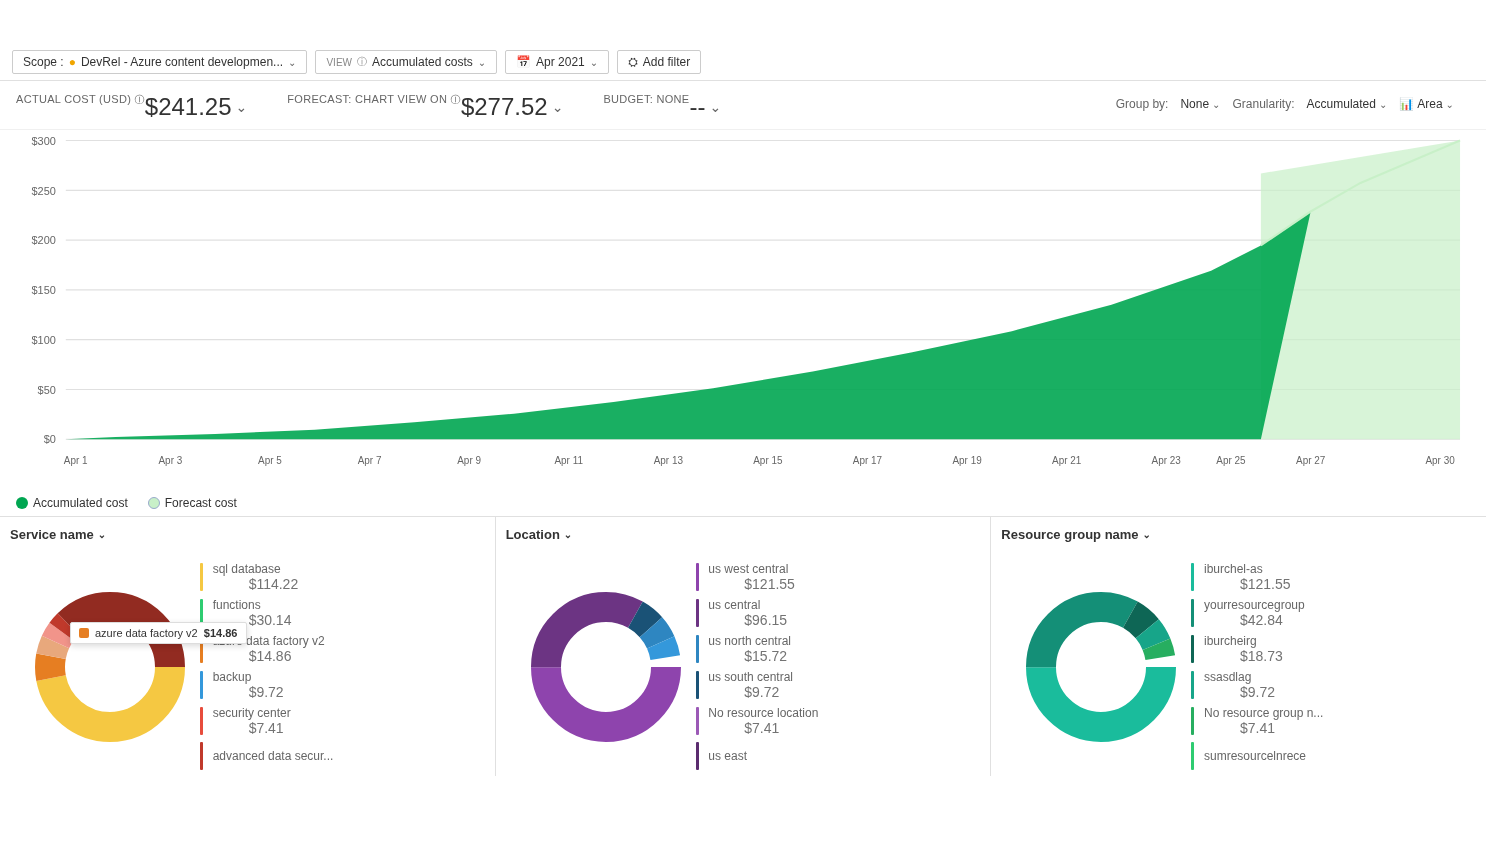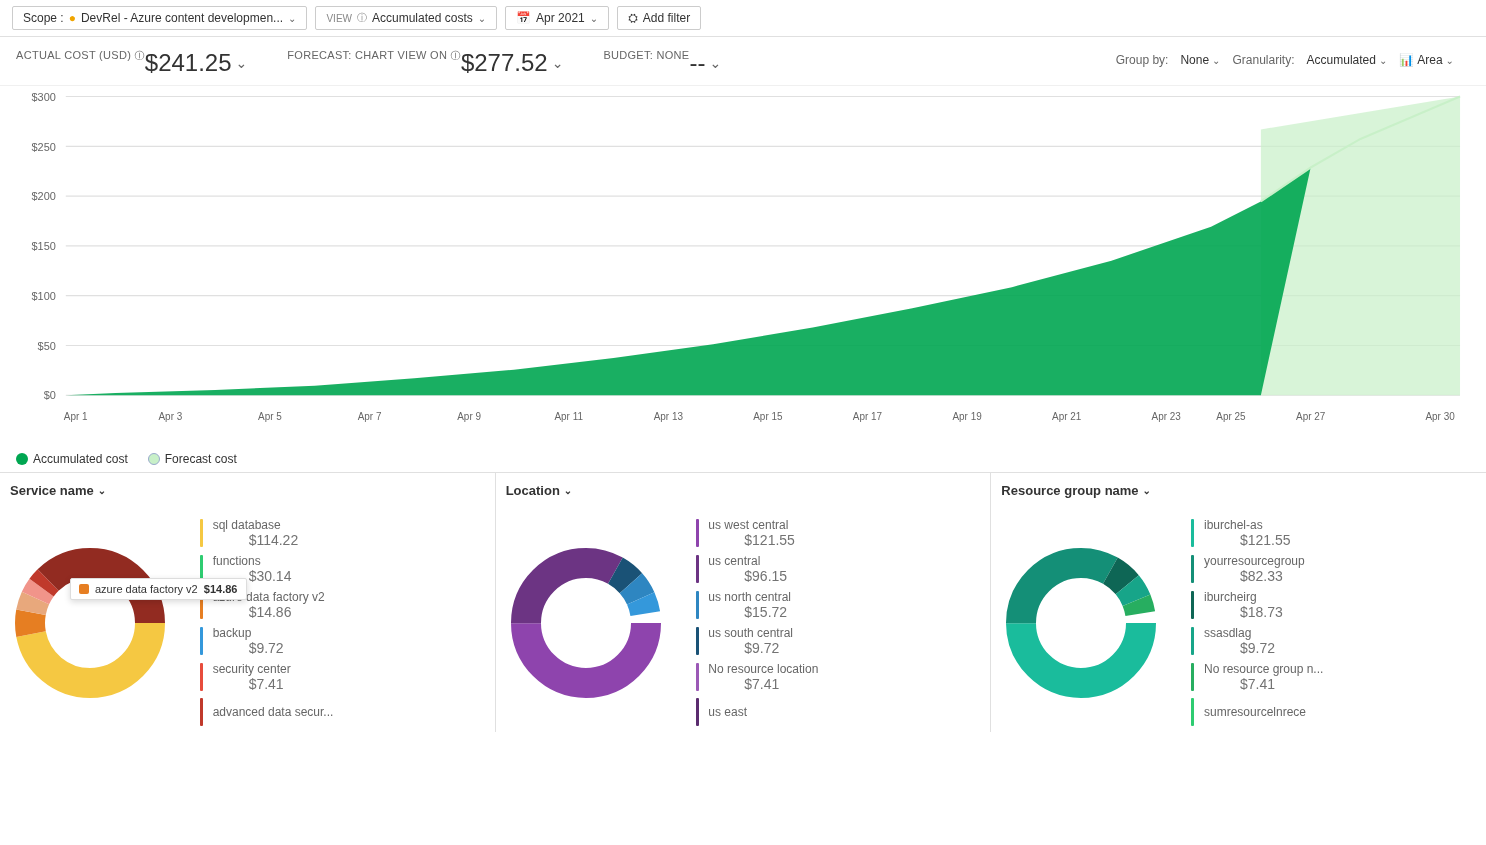--- a/index.html
+++ b/index.html
@@ -1,21 +1,21 @@
 <!DOCTYPE html>
 <html><head>
   <meta charset="utf-8">
   <style>
     * { box-sizing: border-box; margin: 0; padding: 0; }
     body { font-family: 'Segoe UI', Arial, sans-serif; background: #fff; color: #333; font-size: 13px; }
 
     
     .toolbar {
       display: flex; align-items: center; gap: 8px;
-      padding: 6px 12px; background: #fff; border-bottom: 1px solid #e0e0e0;
+      padding: 6px 12px; background: #fff; border-bottom: 1px solid #e0e0e0; margin-top: 44px;
     }
     .toolbar-btn {
       display: flex; align-items: center; gap: 5px;
       padding: 4px 10px; border: 1px solid #ccc; border-radius: 2px;
       background: #fff; cursor: pointer; font-size: 12px; color: #333;
       white-space: nowrap;
     }
     .scope-btn { background: #fff; }
     .add-filter-btn { border: 1px solid #ccc; }
     .chevron { font-size: 10px; color: #666; }
@@ -62,21 +62,21 @@
     .panel {
       flex: 1; border-right: 1px solid #e0e0e0; padding: 10px;
       overflow: hidden; position: relative;
     }
     .panel:last-child { border-right: none; }
     .panel-header {
       display: flex; align-items: center; gap: 4px; margin-bottom: 20px;
       font-size: 13px; font-weight: 600; cursor: pointer;
     }
     .panel-content { display: flex; height: 210px; }
-    .donut-area { width: 180px; flex-shrink: 0; display: flex; align-items: center; justify-content: flex-start; position: relative; }
+    .donut-area { width: 180px; flex-shrink: 0; display: flex; align-items: center; justify-content: flex-end; position: relative; }
     .legend-area { flex: 1; padding-left: 10px; overflow: hidden; }
     .legend-entry { margin-bottom: 6px; }
     .legend-bar { width: 3px; height: 28px; display: inline-block; vertical-align: middle; margin-right: 6px; border-radius: 1px; }
     .legend-text { display: inline-block; vertical-align: middle; }
     .legend-name { font-size: 12px; color: #666; display: block; }
     .legend-amount { font-size: 14px; font-weight: 400; color: #737373; display: block; margin-left: 36px; }
 
     
     .tooltip {
       position: absolute; background: #fff; border: 1px solid #ddd;
@@ -391,21 +391,21 @@
           <span class="legend-bar" style="background:#1abc9c;"></span>
           <span class="legend-text">
             <span class="legend-name">iburchel-as</span>
             <span class="legend-amount">$121.55</span>
           </span>
         </div>
         <div class="legend-entry">
           <span class="legend-bar" style="background:#148f77;"></span>
           <span class="legend-text">
             <span class="legend-name">yourresourcegroup</span>
-            <span class="legend-amount">$82.33</span>
+            <span class="legend-amount">$42.84</span>
           </span>
         </div>
         <div class="legend-entry">
           <span class="legend-bar" style="background:#0e6655;"></span>
           <span class="legend-text">
             <span class="legend-name">iburcheirg</span>
             <span class="legend-amount">$18.73</span>
           </span>
         </div>
         <div class="legend-entry">

